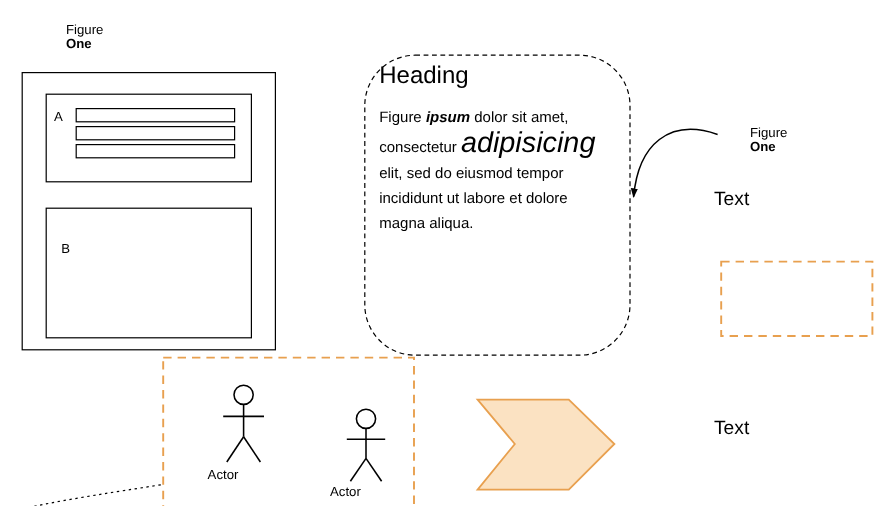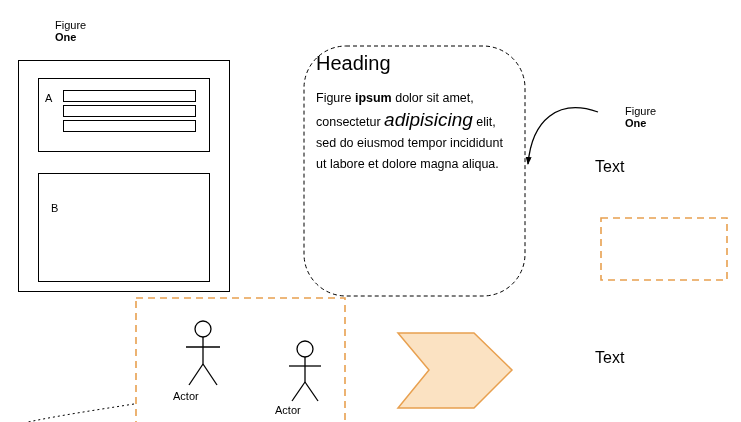--- a/index.html
+++ b/index.html
@@ -25,22 +25,22 @@
   .rect-b{left:38px;top:173px;width:170px;height:107px;border:1px solid #000;background:#fff;}
   .shape-lbl{font-size:11px;position:absolute;}
   .lbl-a{left:6px;top:13px;}
   .lbl-b{left:12px;top:28px;}
   .bars{position:absolute;left:24px;right:13px;top:11px;}
   .bar{height:10px;border:1px solid #000;margin-bottom:3px;background:#fff;}
 
   
   .note-heading{left:316px;top:52px;font-size:20px;font-weight:normal;}
   .note-body{left:316px;top:88px;width:198px;font-size:12.5px;line-height:21px;margin:0;}
-  .note-body .bi{font-weight:bold;}
-  .note-body .big-i{font-style:italic;font-size:19px;}
+  .note-body .bi{font-style:italic;font-weight:bold;}
+  .note-body .big-i{font-style:italic;font-size:24px;}
 
   
   .txt-lbl{font-size:16px;}
   .txt-top{left:595px;top:158px;}
   .txt-bottom{left:595px;top:349px;}
 
   
   .actor-lbl{font-size:11px;width:60px;text-align:left;}
   .actor1-lbl{left:173px;top:390px;}
   .actor2-lbl{left:275px;top:404px;}

